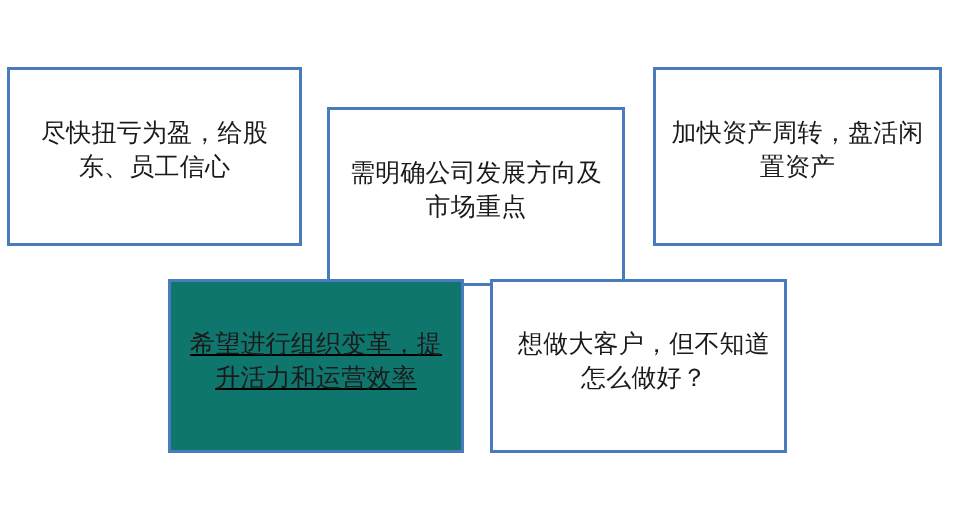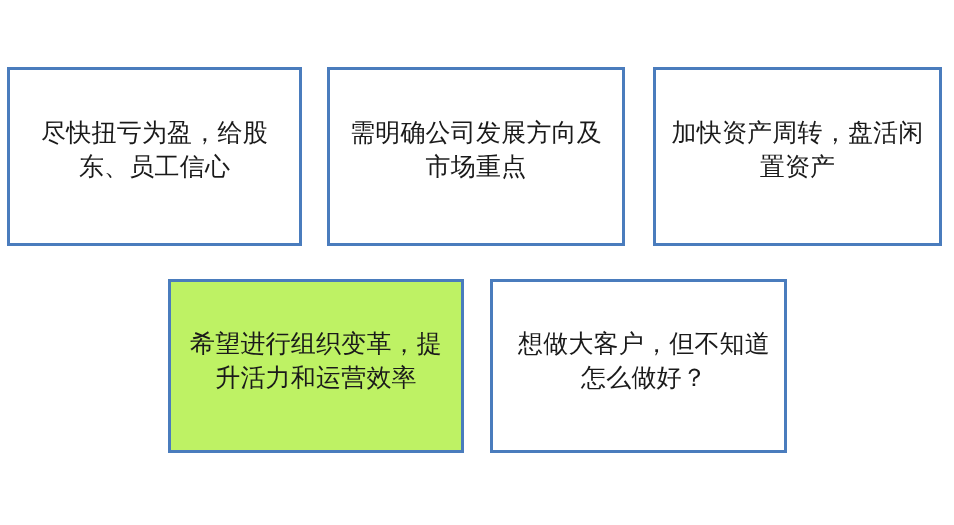--- a/index.html
+++ b/index.html
@@ -62,29 +62,29 @@
 </style>
 </head>
 <body>
 
 <div id="canvas" style="background: rgb(255, 255, 255); width: 954px; height: 525px;">
 
   <div class="callout-box" id="box-1" style="border-color: rgb(74, 124, 189); border-width: 3px; background: rgb(255, 255, 255);">
     <span class="callout-text" style="color: rgb(26, 26, 26); font-size: 25px; line-height: 1.35;">尽快扭亏为盈，给股东、员工信心</span>
   </div>
 
-  <div class="callout-box" id="box-2" style="border-color: rgb(74, 124, 189); border-width: 3px; background: rgb(255, 255, 255);">
+  <div class="callout-box" id="box-2" style="border-color: rgb(74, 124, 189); border-width: 3px; background: rgb(255, 255, 255); margin-top: 40px;">
     <span class="callout-text" style="color: rgb(26, 26, 26); font-size: 25px; line-height: 1.35;">需明确公司发展方向及市场重点</span>
   </div>
 
   <div class="callout-box" id="box-3" style="border-color: rgb(74, 124, 189); border-width: 3px; background: rgb(255, 255, 255);">
     <span class="callout-text" style="color: rgb(26, 26, 26); font-size: 25px; line-height: 1.35;">加快资产周转，盘活闲置资产</span>
   </div>
 
-  <div class="callout-box" id="box-4" style="border-color: rgb(74, 124, 189); border-width: 3px; background: #bef264;">
+  <div class="callout-box" id="box-4" style="border-color: rgb(74, 124, 189); border-width: 3px; background: #0f766e; text-decoration: underline;">
     <span class="callout-text" style="color: rgb(26, 26, 26); font-size: 25px; line-height: 1.35;">希望进行组织变革，提升活力和运营效率</span>
   </div>
 
   <div class="callout-box" id="box-5" style="border-color: rgb(74, 124, 189); border-width: 3px; background: rgb(255, 255, 255); padding-left: 11px;">
     <span class="callout-text" style="color: rgb(26, 26, 26); font-size: 25px; line-height: 1.35;">想做大客户，但不知道怎么做好？</span>
   </div>
 
 </div>
 
 </body></html>

